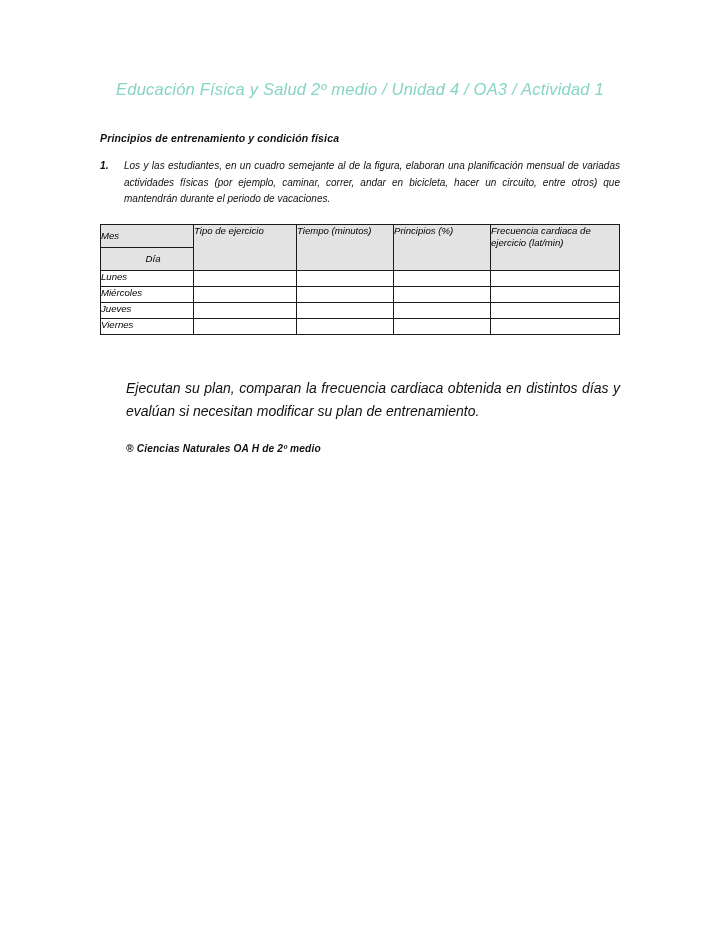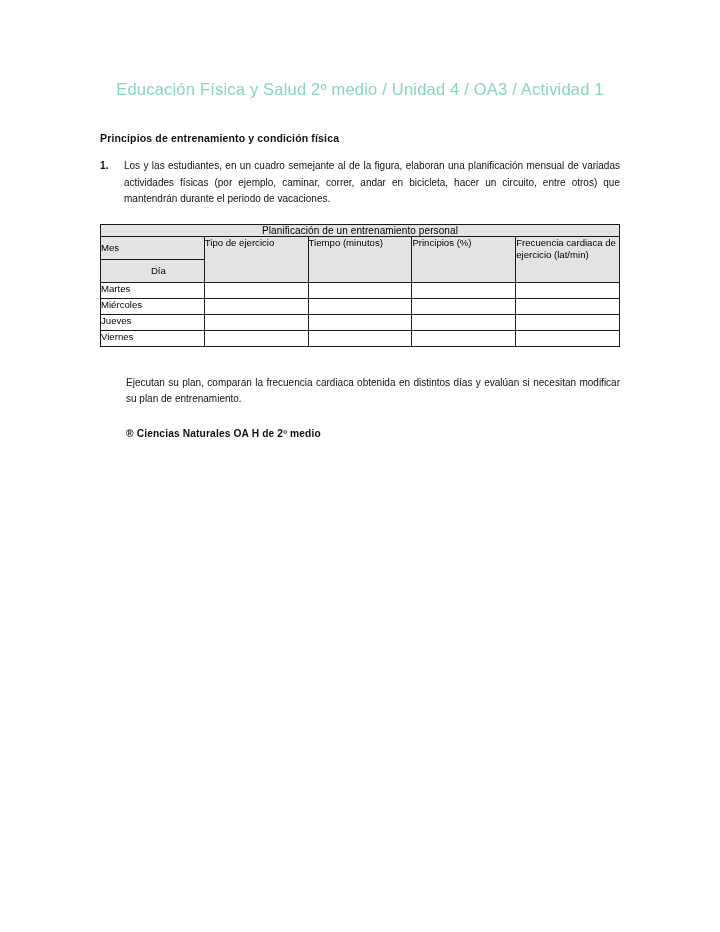--- a/index.html
+++ b/index.html
@@ -14,20 +14,21 @@
     font-family: "Liberation Sans", sans-serif;
     color: #000000;
     overflow: hidden;
   }
 
   .page {
     position: relative;
     width: 720px;
     height: 932px;
     box-sizing: border-box;
+    font-style: italic;
   }
 
   
   .doc-title {
     position: absolute;
     left: 0;
     right: 0;
     top: 80px;
     text-align: center;
     font-size: 16.5px;
@@ -139,22 +140,22 @@
     padding: 6px 6px 6px 6px;
     height: 15px;
   }
   .blank-cell {
     background: #ffffff;
     height: 15px;
   }
 
   
   .closing {
-    margin: 28px 0 0 26px;
-    font-size: 10px;
+    margin: 42px 0 0 26px;
+    font-size: 14px;
     line-height: 1.65;
     text-align: justify;
     color: #111111;
   }
   .attribution {
     margin: 20px 0 0 26px;
     font-size: 10.2px;
     font-weight: bold;
     letter-spacing: 0.15px;
     color: #111111;
@@ -174,45 +175,42 @@
 
     <div class="section-heading">Principios de entrenamiento y condición física</div>
 
     <div class="numbered-item">
       <span class="num">1.</span>
       <span class="body">Los y las estudiantes, en un cuadro semejante al de la figura, elaboran una planificación mensual de variadas actividades físicas (por ejemplo, caminar, correr, andar en bicicleta, hacer un circuito, entre otros) que mantendrán durante el periodo de vacaciones.</span>
     </div>
 
     <table class="plan-table">
       <tbody>
-        <tr>
-          <td class="tbl-caption-cell" colspan="5">Planificación de un entrenamiento personal</td>
-        </tr>
 
         <tr>
           <td class="corner-cell">
             <span class="corner-inner">
               <span class="corner-mes">Mes</span>
               <span class="corner-dia">Día</span>
             </span>
           </td>
           <td class="hdr-cell" style="width:102px">Tipo de ejercicio</td>
           <td class="hdr-cell" style="width:96px">Tiempo (minutos)</td>
           <td class="hdr-cell" style="width:96px">Principios (%)</td>
           <td class="hdr-cell" style="width:128px">Frecuencia cardiaca de ejercicio (lat/min)</td>
         </tr>
 
-
-        <tr>
-          <td class="day-cell">Martes</td>
-          <td class="blank-cell"></td>
-          <td class="blank-cell"></td>
-          <td class="blank-cell"></td>
-          <td class="blank-cell"></td>
-        </tr>
+        <tr>
+          <td class="day-cell">Lunes</td>
+          <td class="blank-cell"></td>
+          <td class="blank-cell"></td>
+          <td class="blank-cell"></td>
+          <td class="blank-cell"></td>
+        </tr>
+
 
         <tr>
           <td class="day-cell">Miércoles</td>
           <td class="blank-cell"></td>
           <td class="blank-cell"></td>
           <td class="blank-cell"></td>
           <td class="blank-cell"></td>
         </tr>
 
         <tr>

